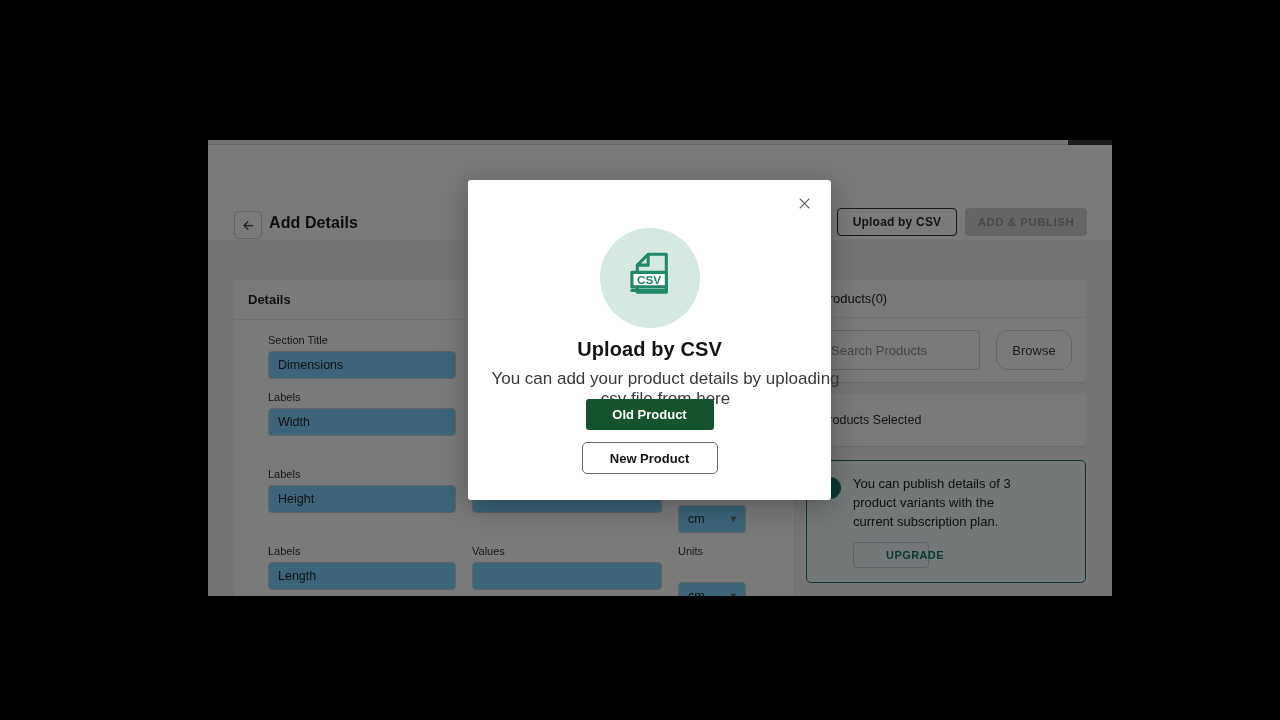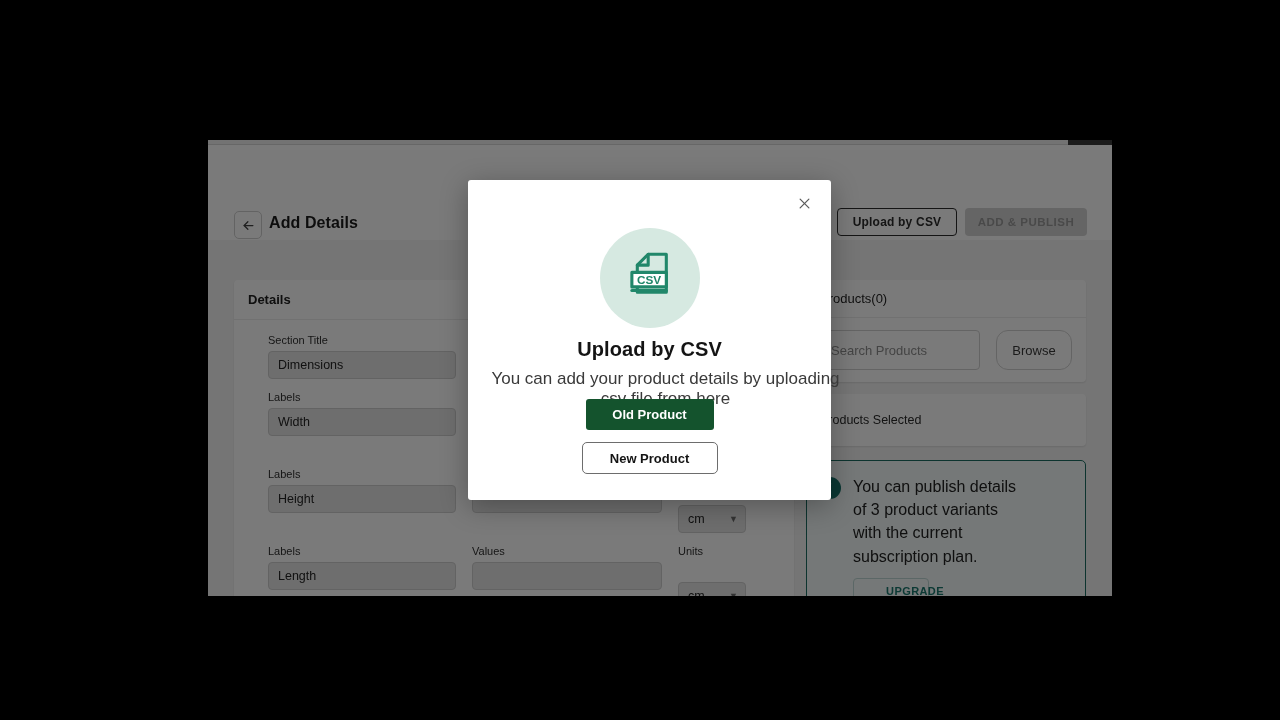--- a/index.html
+++ b/index.html
@@ -100,21 +100,21 @@
   .form-body { padding: 14px 20px 0 34px; }
   .frow { display: flex; gap: 16px; margin-bottom: 12px; }
   .fgroup { display: flex; flex-direction: column; }
   .flabel {
     font-size: 11px; color: #303030; margin-bottom: 5px;
   }
   .finput {
     height: 28px;
     border: 1px solid #cfcfcf;
     border-radius: 4px;
-    background: #e5e5e5;
+    background: #7dd3fc;
     font-size: 12.5px;
     color: #242424;
     display: flex; align-items: center;
     padding: 0 9px;
   }
   .w-lbl { width: 188px; }
   .w-val { width: 190px; }
   .w-unit { width: 68px; justify-content: space-between; padding-right: 7px; margin-top: 20px; }
   .caret { color: #6b6b6b; font-size: 9px; }
 
@@ -161,21 +161,21 @@
     padding: 14px 14px 14px 12px;
     display: flex; gap: 12px;
   }
   .info-icon {
     width: 22px; height: 22px; border-radius: 50%;
     background: #15736b; color: #fff;
     font-size: 14px; font-weight: bold;
     display: flex; align-items: center; justify-content: center;
     flex: 0 0 auto; margin-top: 2px;
   }
-  .info-text { font-size: 16px; line-height: 1.45; color: #232323; width: 170px; }
+  .info-text { font-size: 13px; line-height: 1.45; color: #232323; width: 170px; }
   .upgrade-btn {
     margin-top: 10px;
     width: 76px; height: 26px;
     border: 1px solid #bfd8d5; border-radius: 4px;
     display: flex; align-items: center; justify-content: center;
     font-size: 11px; font-weight: bold; color: #19776e;
     letter-spacing: .4px;
     padding-left: 48px;
   }
 

